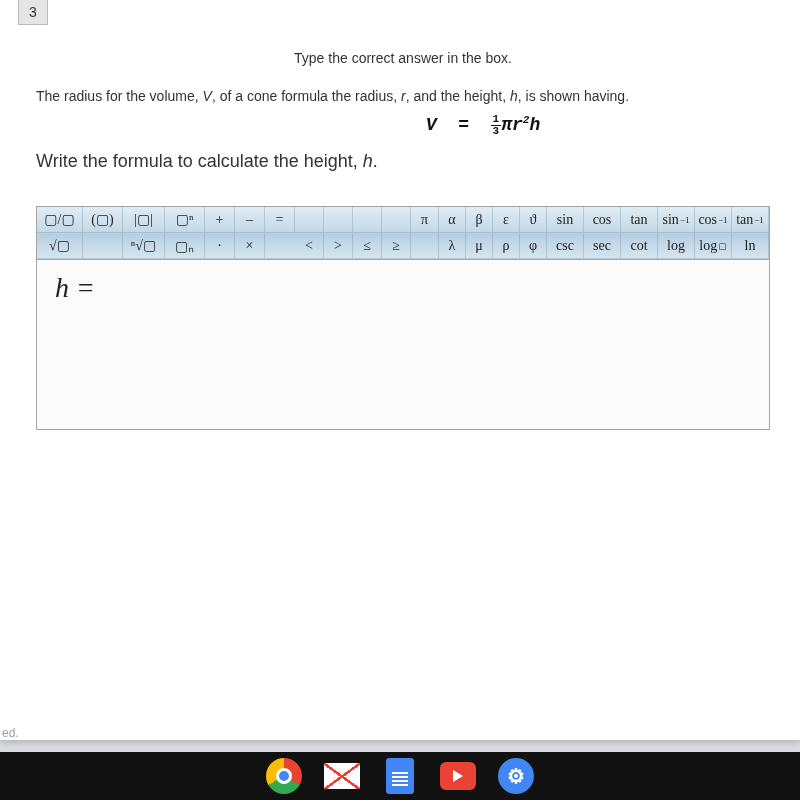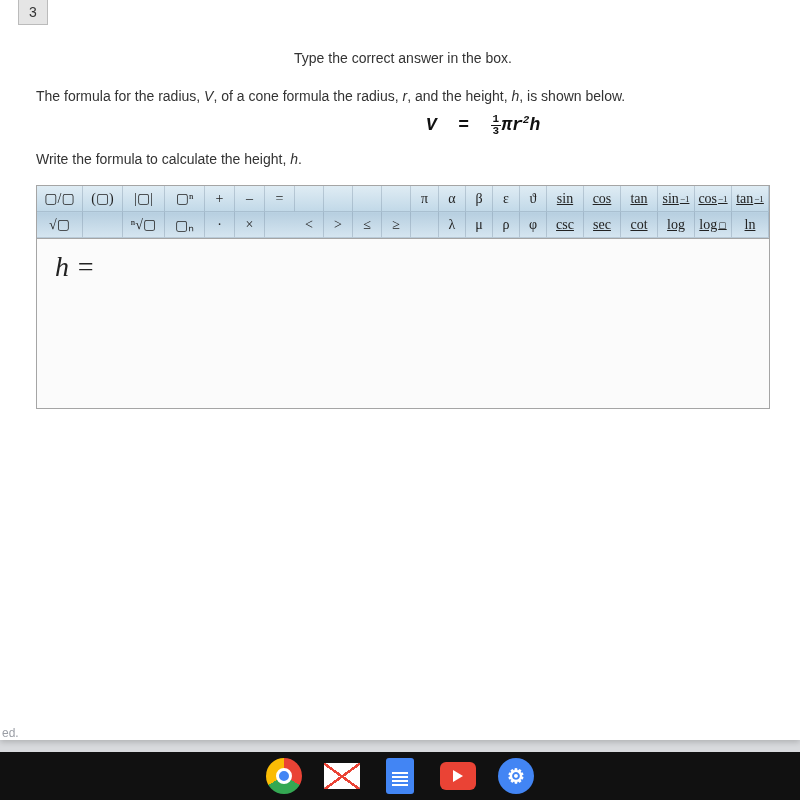--- a/index.html
+++ b/index.html
@@ -43,21 +43,21 @@
       font-size: 18px;
       font-style: italic;
       font-weight: 600;
       color:#111;
       padding: 8px 0 14px 160px;
     }
     .frac { display:inline-block; vertical-align: middle; font-style: normal; }
     .frac .n, .frac .d { display:block; font-size:11px; line-height:11px; padding:0 2px;}
     .frac .n { border-bottom:1px solid #111;}
     .sup { font-size: 11px; vertical-align: super; }
-    .prompt { font-size: 14px; color:#333; margin-bottom: 18px; }
+    .prompt { font-size: 18px; color:#333; margin-bottom: 34px; }
     .toolbar {
       border:1px solid #a5a5a5;
       background: linear-gradient(#dfecf4,#c2d9e8 48%, #b7cfe0 52%, #d6e6f1);
       font-family: Georgia,'Times New Roman', serif;
       font-size: 14px;
       color:#222;
       overflow:hidden;
     }
     .tb-col { float:left; }
     .tb-col:first-child{ border-left:none;}
@@ -135,21 +135,21 @@
 <body>
 
 <div class="wrap">
 
   <div class="qnum">3</div>
 
   <div class="content">
     <p class="instr">Type the correct answer in the box.</p>
 
     <p class="desc">
-      <span>The formula for the radius, </span><i>V</i><span>, of a cone formula the radius, </span><i>r</i><span>, and the height, </span><i>h</i><span>, is shown below.</span>
+      <span>The radius for the volume, </span><i>V</i><span>, of a cone formula the radius, </span><i>r</i><span>, and the height, </span><i>h</i><span>, is shown having.</span>
     </p>
 
     <div class="formula">
       V &nbsp;=&nbsp; <span class="frac"><span class="n">1</span><span class="d">3</span></span>πr<span class="sup">2</span>h
     </div>
 
     <p class="prompt">
       <span>Write the formula to calculate the height, </span><i>h</i><span>.</span>
     </p>
 
@@ -202,21 +202,21 @@
           <div class="tb-cell">β</div>
           <div class="tb-cell">ε</div>
           <div class="tb-cell">ϑ</div>
           <div class="tb-cell">λ</div>
           <div class="tb-cell">μ</div>
           <div class="tb-cell">ρ</div>
           <div class="tb-cell">φ</div>
         </div>
       </div>
       <div class="tb-col" style="flex:1;width:222px">
-        <div class="tb-cells" style="grid-template-columns:repeat(6,1fr);grid-template-rows:26px 26px;text-decoration:underline;">
+        <div class="tb-cells" style="grid-template-columns:repeat(6,1fr);grid-template-rows:26px 26px;">
           <div class="tb-cell">sin</div>
           <div class="tb-cell">cos</div>
           <div class="tb-cell">tan</div>
           <div class="tb-cell">
               <span>sin</span>
               <span class="ssup">−1</span>
             </div>
           <div class="tb-cell">
               <span>cos</span>
               <span class="ssup">−1</span>

